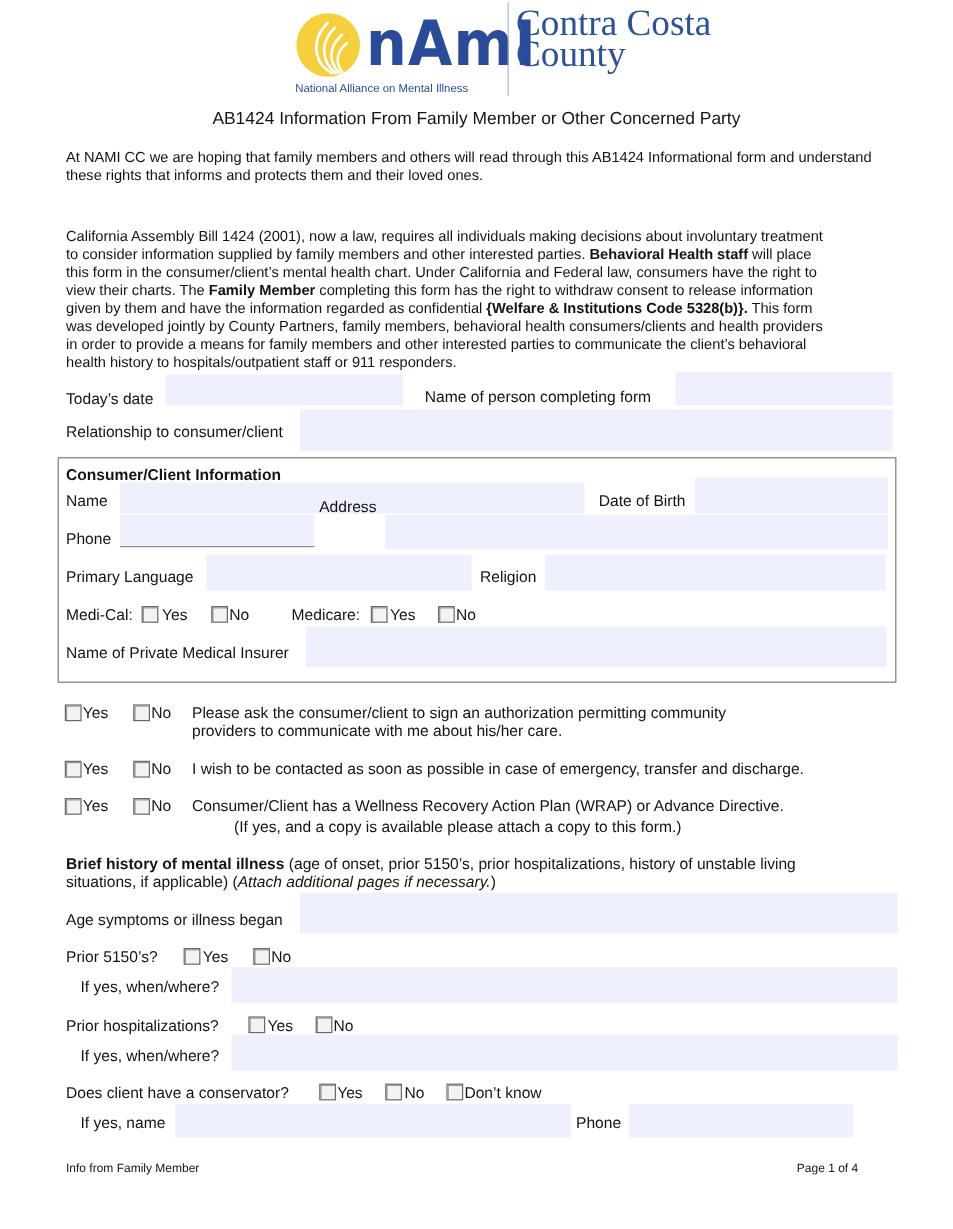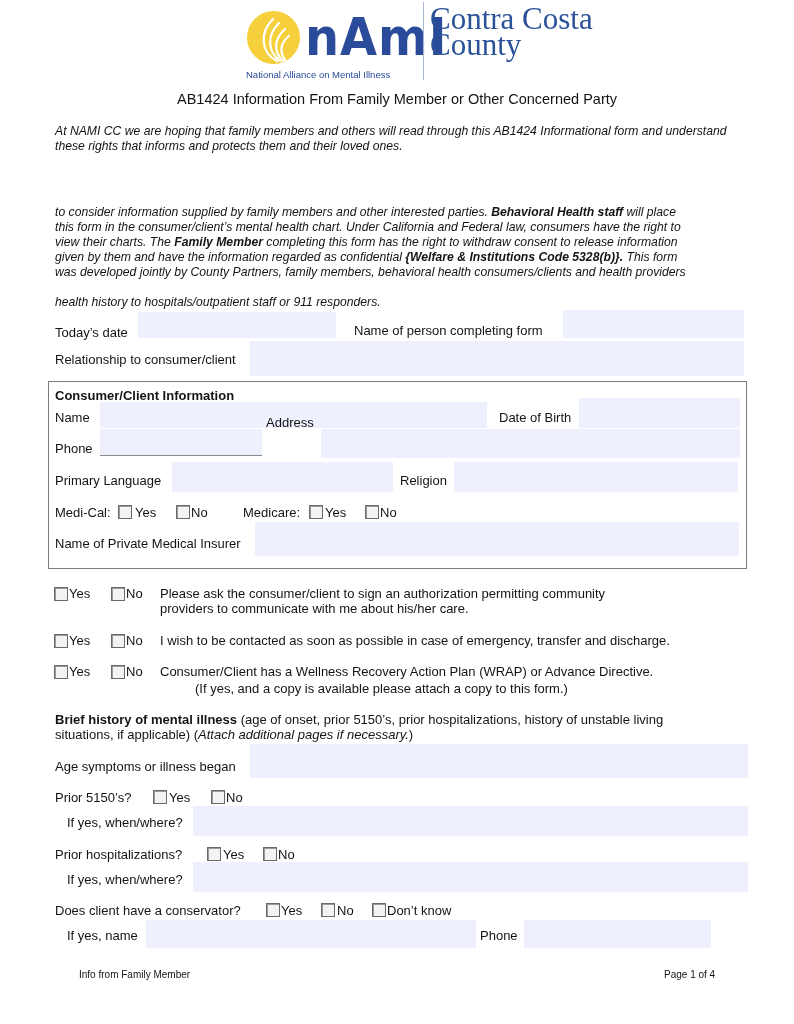--- a/index.html
+++ b/index.html
@@ -2,21 +2,21 @@
 <html><head>
 <meta charset="utf-8">
 <style>
   html, body { margin:0; padding:0; background:#ffffff; }
   body { width:794px; height:1024px; position:relative; overflow:hidden;
          font-family:"Liberation Sans", sans-serif; color:#111; }
   .t { position:absolute; font-size:13px; line-height:15px; white-space:nowrap; color:#141414; }
   .fld { position:absolute; background:#eef1fd; }
   .cb { position:absolute; width:12px; height:12px; border:1px solid #6a6a6a; background:#f3f3f3;
         box-shadow: inset 1px 1px 0 #9a9a9a; }
-  .para { position:absolute; left:55px; width:690px; font-size:12.2px; line-height:15px; color:#141414;font-style:italic; }
+  .para { position:absolute; left:55px; width:690px; font-size:12.2px; line-height:15px; color:#141414; }
   .para b { font-weight:bold; }
   
   .logo-circle { position:absolute; left:247px; top:11px; width:53px; height:53px; border-radius:50%;
                  background:#f6cf3c; overflow:hidden; }
   .nami-word { position:absolute; left:305px; top:8px; font-family:"DejaVu Sans", sans-serif; font-weight:bold;
                font-size:52px; line-height:58px; color:#2a4b9a; letter-spacing:1px; transform:scaleX(0.92); transform-origin:left top; }
   .nami-sub { position:absolute; left:246px; top:69px; font-size:9.5px; font-weight:normal; color:#2a4b9a; white-space:nowrap; }
   .logo-div { position:absolute; left:423px; top:2px; width:1px; height:78px; background:#a9b6d6; }
   .cc { position:absolute; left:430px; top:6px; font-family:"Liberation Serif", serif; font-size:31px; line-height:26px; color:#2b5299; white-space:nowrap; }
   .box { position:absolute; left:48px; top:381px; width:697px; height:186px; border:1px solid #7c7c7c; }
@@ -42,27 +42,27 @@
     <div>Contra Costa</div>
     <div>County</div>
   </div>
 </div>
 
 <div class="t" style="left:0; width:794px; text-align:center; top:91px; font-size:14.5px; line-height:17px;">AB1424 Information From Family Member or Other Concerned Party</div>
 
 <div class="para" style="top:124px;">At NAMI CC we are hoping that family members and others will read through this AB1424 Informational form and understand these rights that informs and protects them and their loved ones.</div>
 
 <div class="para" style="top:190px;">
-  <br>
+  <span>California Assembly Bill 1424 (2001), now a law, requires all individuals making decisions about involuntary treatment</span><br>
   <span>to consider information supplied by family members and other interested parties. </span><b>Behavioral Health staff</b><span> will place</span><br>
   <span>this form in the consumer/client’s mental health chart. Under California and Federal law, consumers have the right to</span><br>
   <span>view their charts. The </span><b>Family Member</b><span> completing this form has the right to withdraw consent to release information</span><br>
   <span>given by them and have the information regarded as confidential </span><b>{Welfare &amp; Institutions Code 5328(b)}.</b><span> This form</span><br>
   <span>was developed jointly by County Partners, family members, behavioral health consumers/clients and health providers</span><br>
-  <br>
+  <span>in order to provide a means for family members and other interested parties to communicate the client’s behavioral</span><br>
   <span>health history to hospitals/outpatient staff or 911 responders.</span>
 </div>
 
 <div class="t" style="left:55px; top:325px;">Today’s date</div>
 <div class="fld" style="left:138px; top:312px; width:198px; height:26px;"></div>
 <div class="t" style="left:354px; top:323px;">Name of person completing form</div>
 <div class="fld" style="left:563px; top:310px; width:181px; height:28px;"></div>
 
 <div class="t" style="left:55px; top:352px;">Relationship to consumer/client</div>
 <div class="fld" style="left:250px; top:341px; width:494px; height:35px;"></div>
@@ -159,14 +159,14 @@
 <div class="cb" style="left:321px; top:903px;"></div>
 <div class="t" style="left:337px; top:903px;">No</div>
 <div class="cb" style="left:372px; top:903px;"></div>
 <div class="t" style="left:387px; top:903px;">Don’t know</div>
 
 <div class="t" style="left:67px; top:928px;">If yes, name</div>
 <div class="fld" style="left:146px; top:920px; width:330px; height:28px;"></div>
 <div class="t" style="left:480px; top:928px;">Phone</div>
 <div class="fld" style="left:524px; top:920px; width:187px; height:28px;"></div>
 
-<div class="t" style="left:55px; top:969px; font-size:10px; line-height:12px;margin-left:24px;">Info from Family Member</div>
+<div class="t" style="left:55px; top:969px; font-size:10px; line-height:12px;">Info from Family Member</div>
 <div class="t" style="left:664px; top:969px; font-size:10px; line-height:12px;">Page 1 of 4</div>
 
 </body></html>

